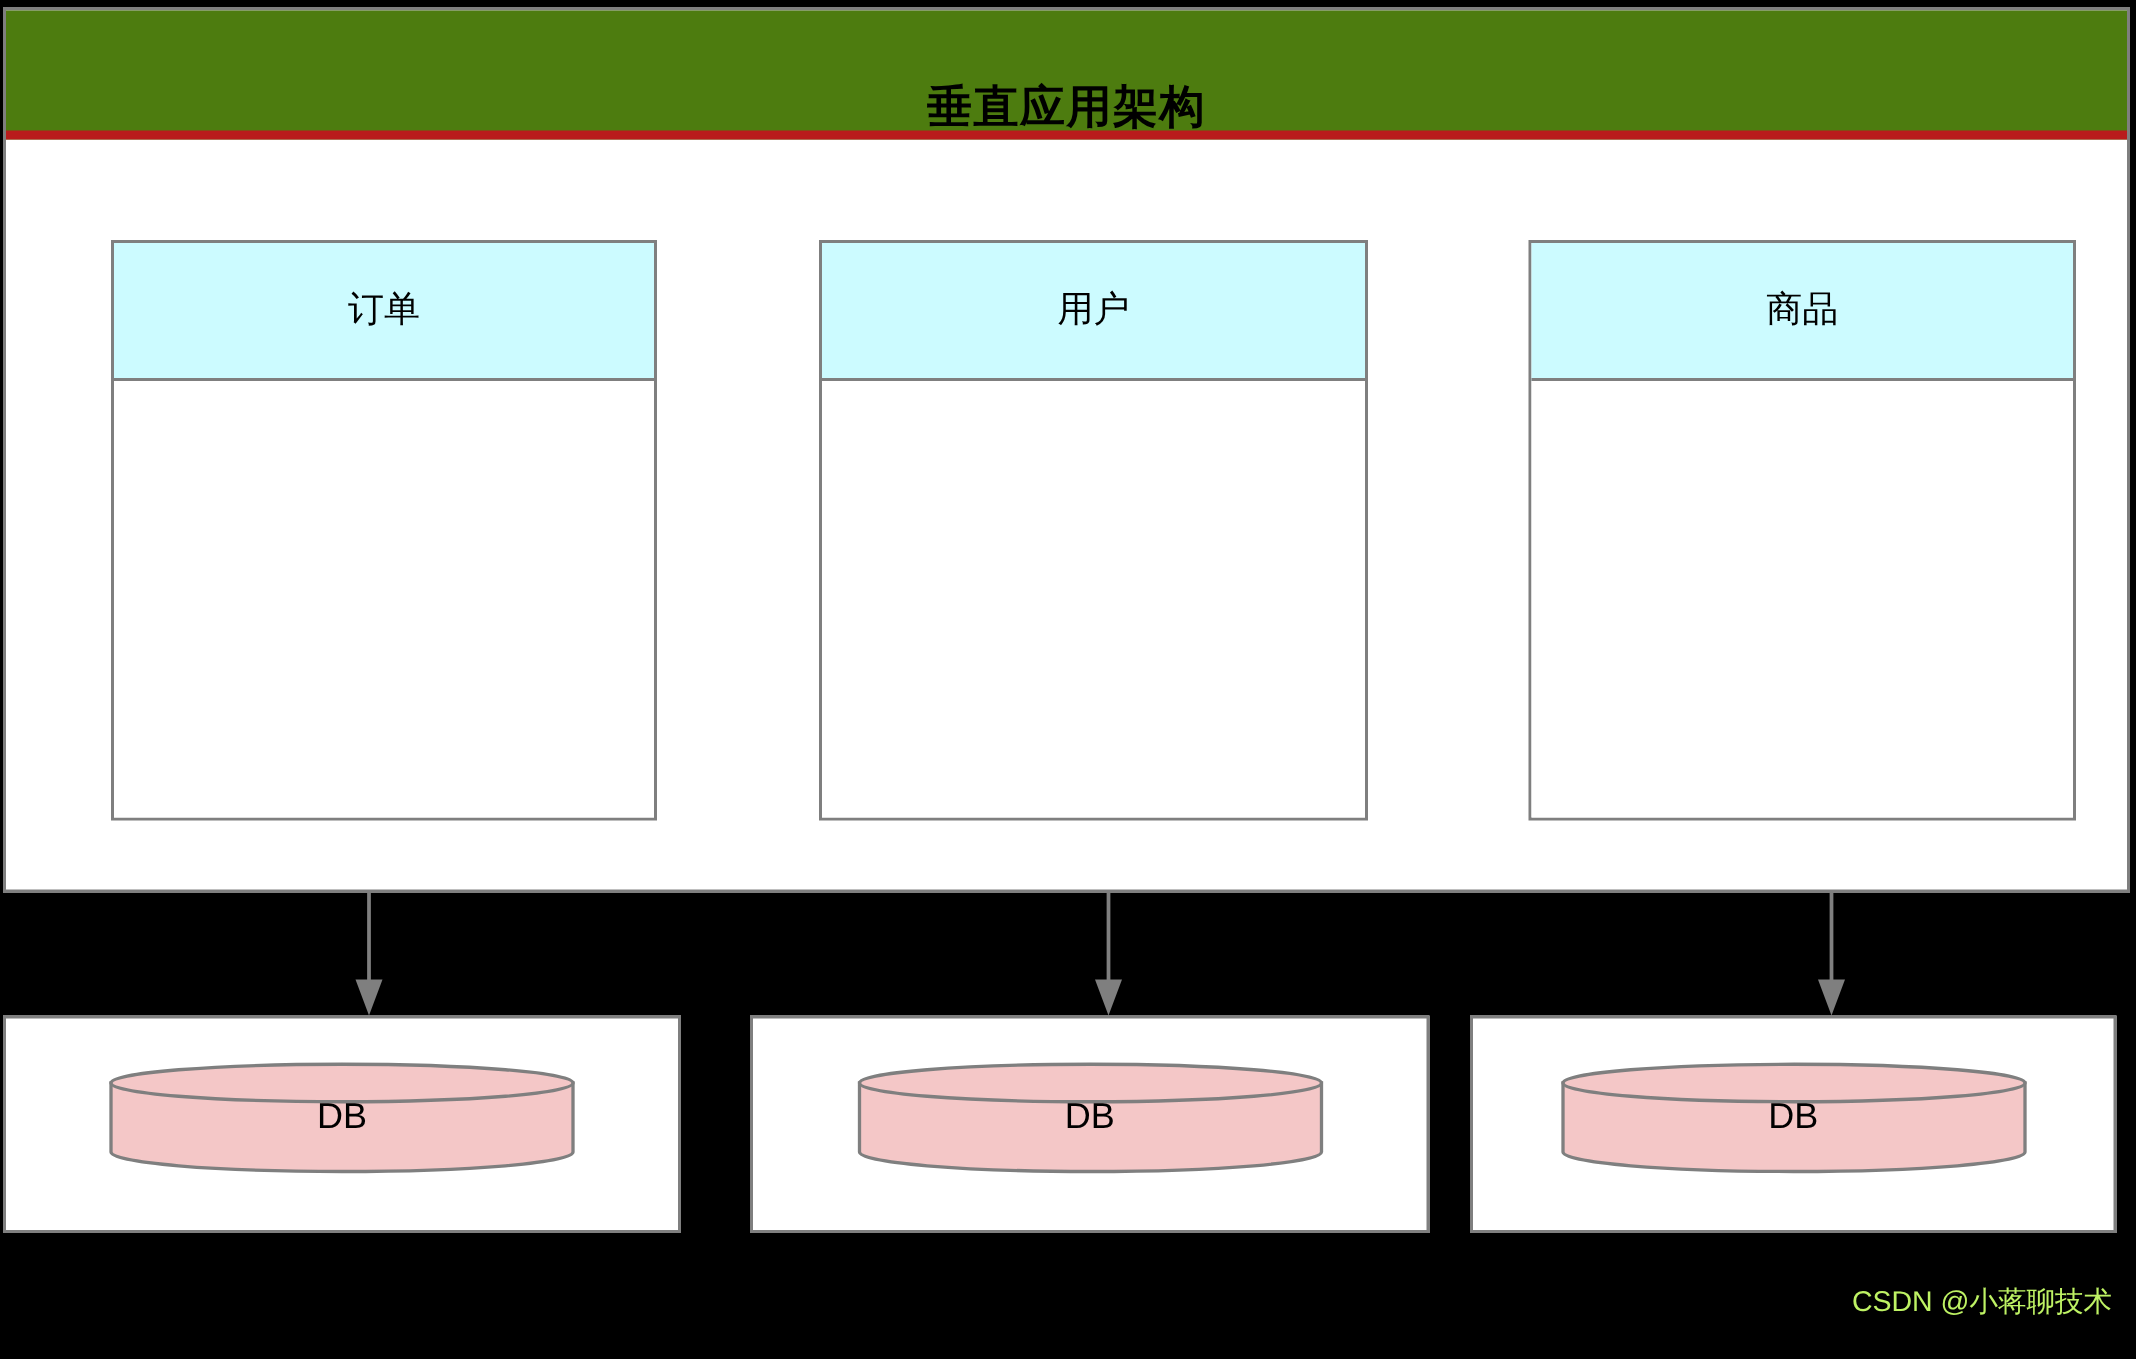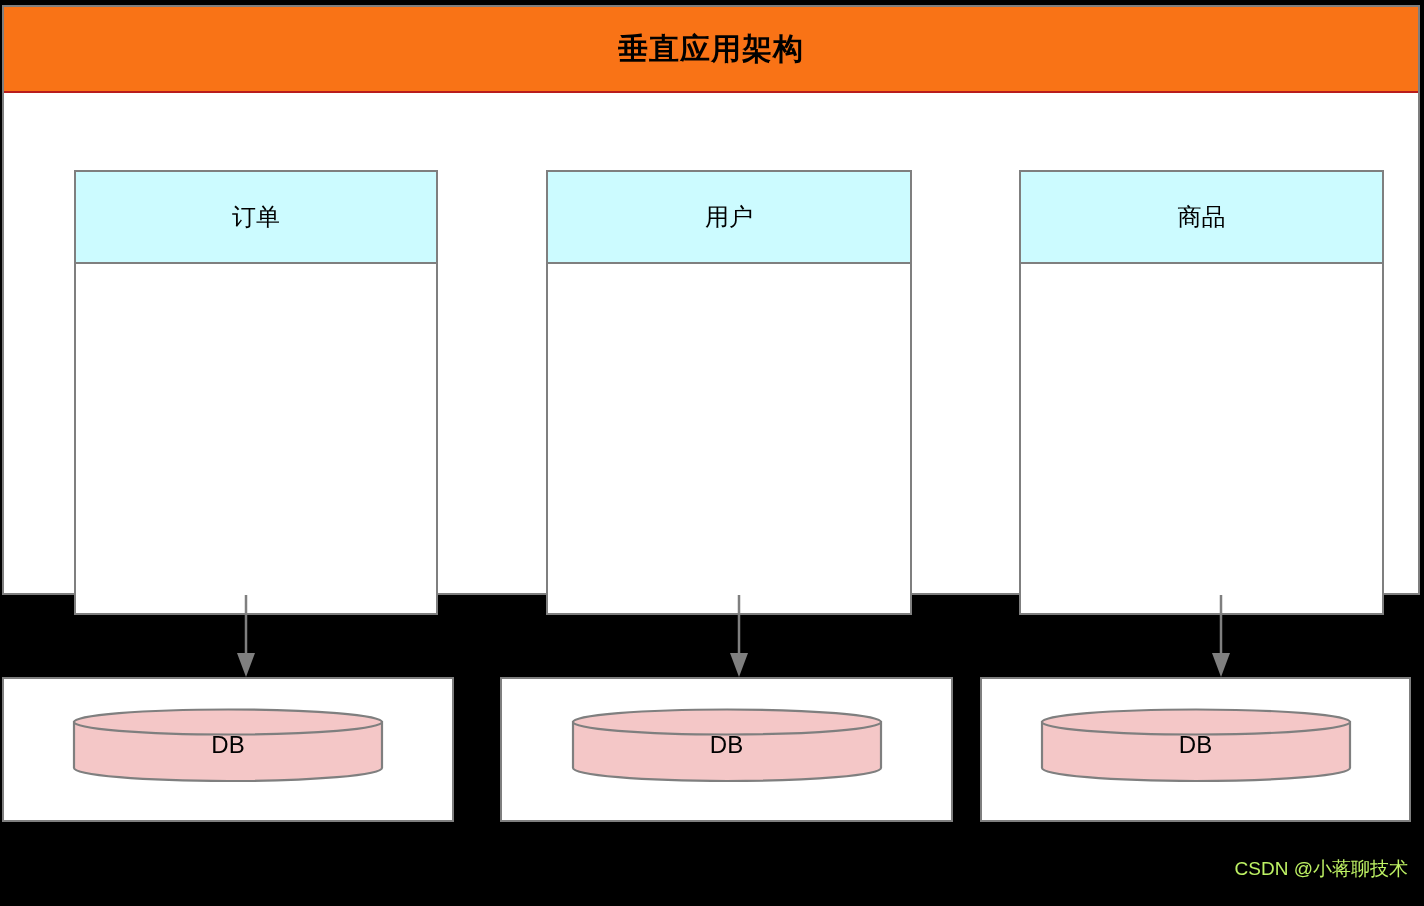--- a/index.html
+++ b/index.html
@@ -27,43 +27,43 @@
     background: #ffffff;
   }
 
   #arch-title-bar {
     position: absolute;
     left: 0;
     top: 0;
     width: 100%;
     height: 86px;
     box-sizing: border-box;
-    background: #f97316;
-    border-bottom: 2px solid #b91c1c;
+    background: #4d7c0f;
+    border-bottom: 6px solid #b91c1c;
     display: flex;
-    align-items: center;
+    align-items: flex-end;
     justify-content: center;
   }
 
   #arch-title-text {
     font-size: 30px;
     font-weight: bold;
     color: #000000;
     letter-spacing: 1px;
     line-height: 1;
   }
 
   
   .module-box {
     position: absolute;
     box-sizing: border-box;
     border: 2px solid #7f7f7f;
     background: #ffffff;
-    top: 163px;
-    height: 445px;
+    top: 153px;
+    height: 387px;
   }
   .module-box.m0 { left: 70px;   width: 364px; }
   .module-box.m1 { left: 542px;  width: 366px; }
   .module-box.m2 { left: 1015px; width: 365px; }
 
   .module-header {
     box-sizing: border-box;
     width: 100%;
     height: 92px;
     background: #ccfbff;

